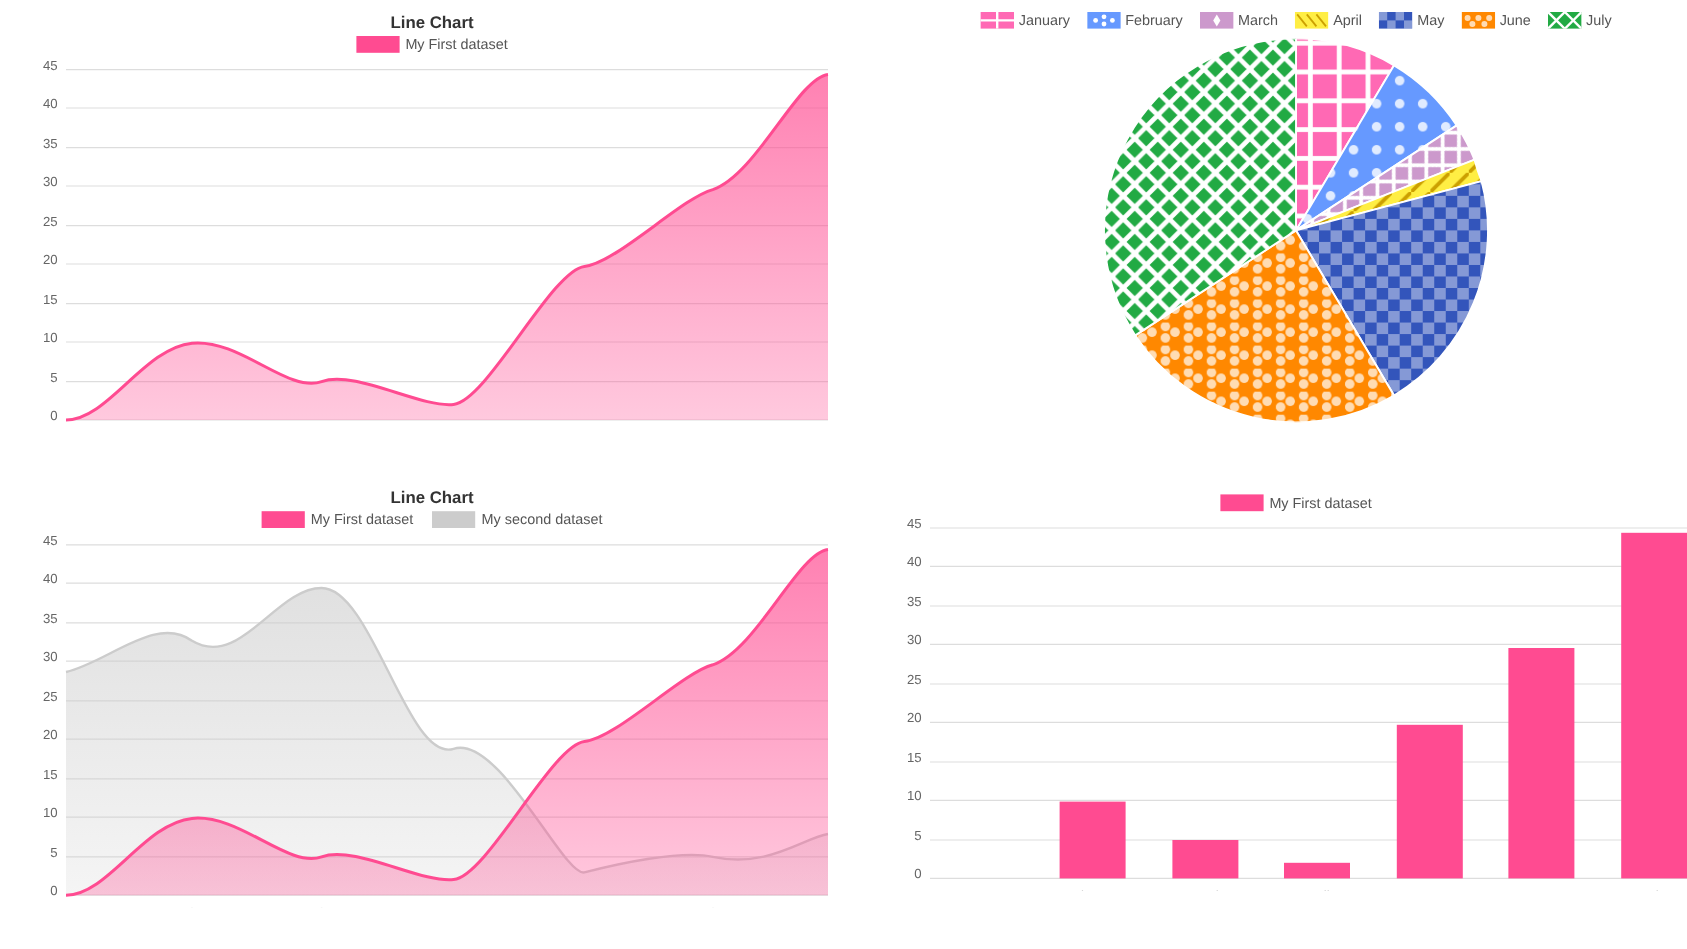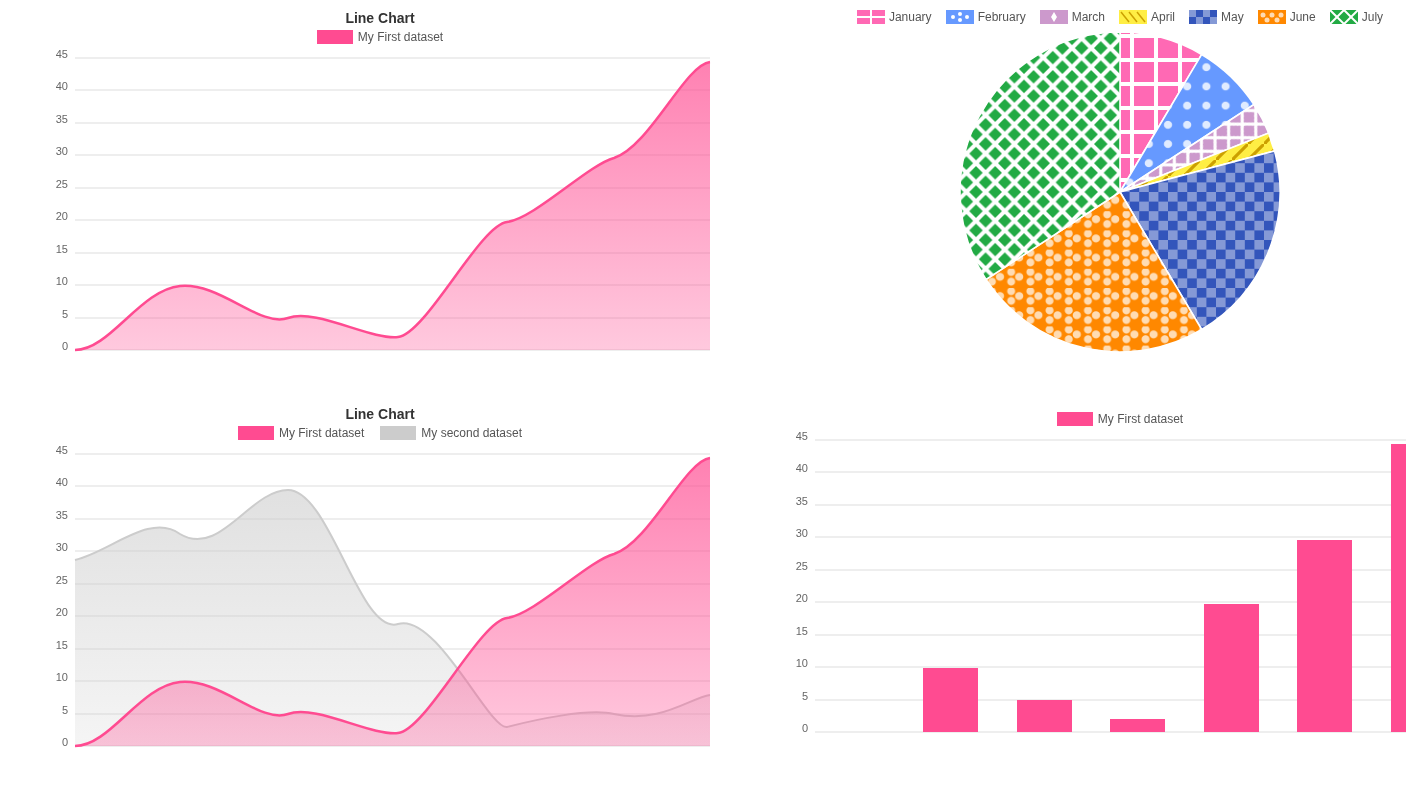--- a/index.html
+++ b/index.html
@@ -9,21 +9,20 @@
       width: 1406px;
       height: 791px;
       overflow: hidden;
       display: grid;
       grid-template-columns: 1fr 1fr;
       grid-template-rows: 1fr 1fr;
     }
     .chart-panel {
       position: relative;
       padding: 10px 20px 10px 20px;
-      margin-left: 20px;
     }
     .chart-title {
       text-align: center;
       font-size: 14px;
       font-weight: bold;
       color: #333;
       margin-bottom: 4px;
     }
     .legend {
       display: flex;

